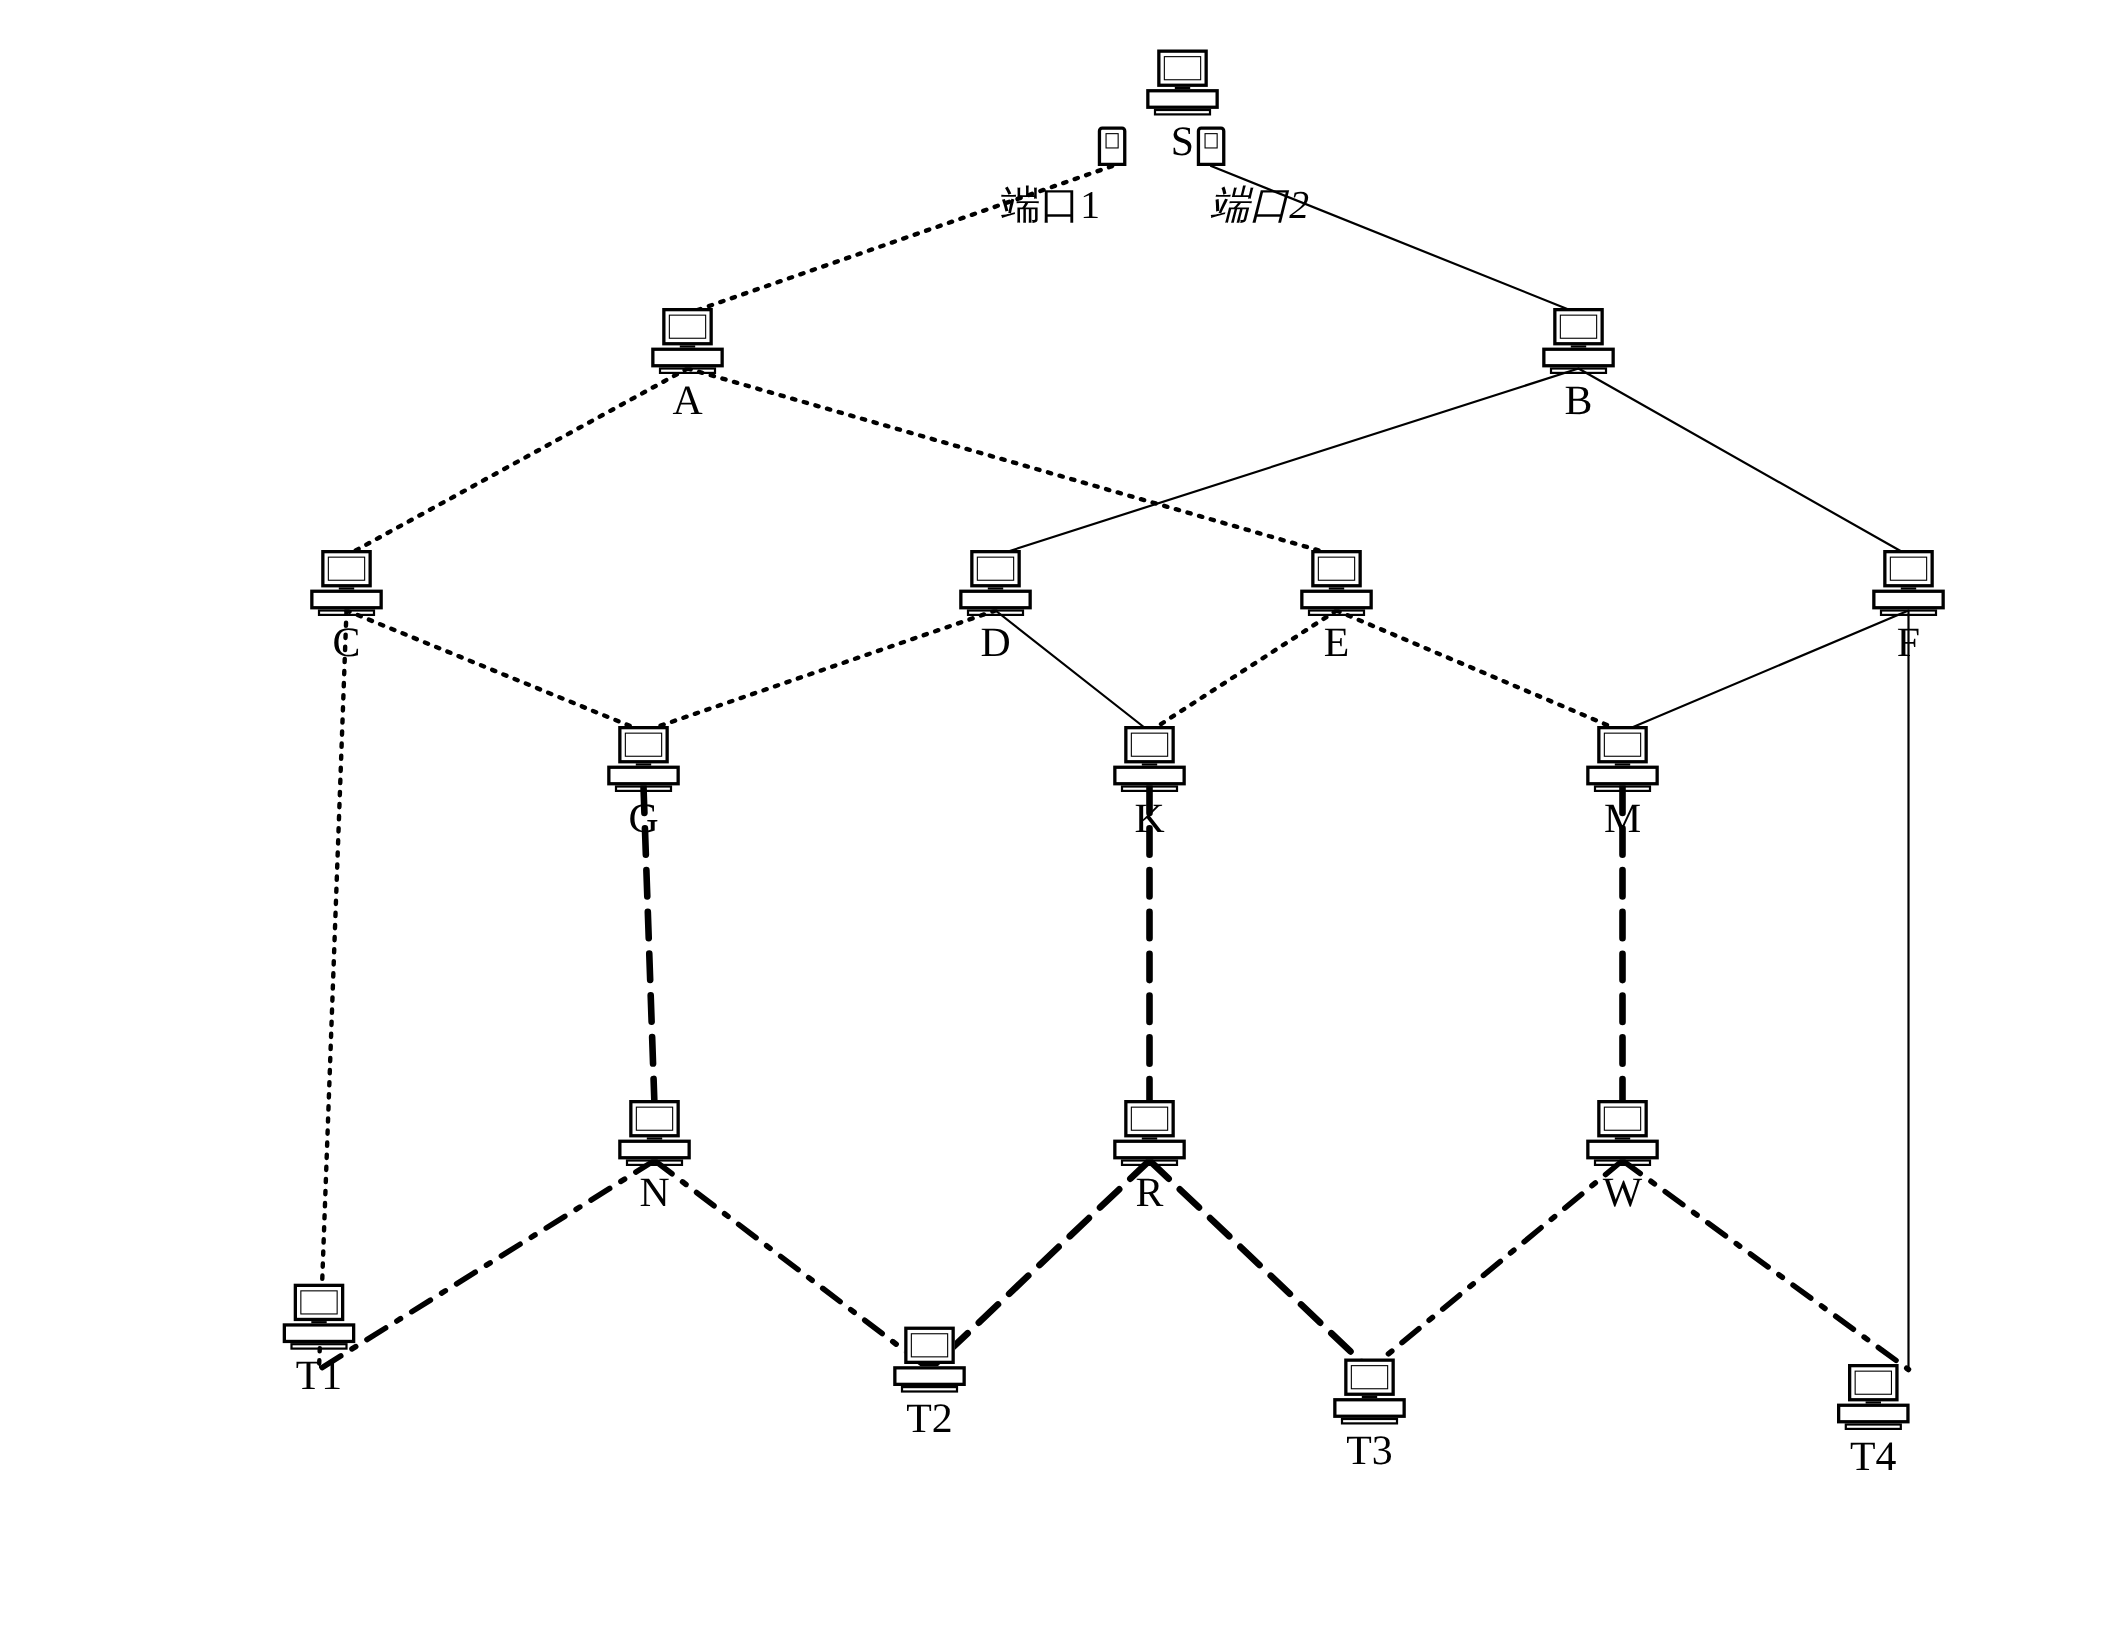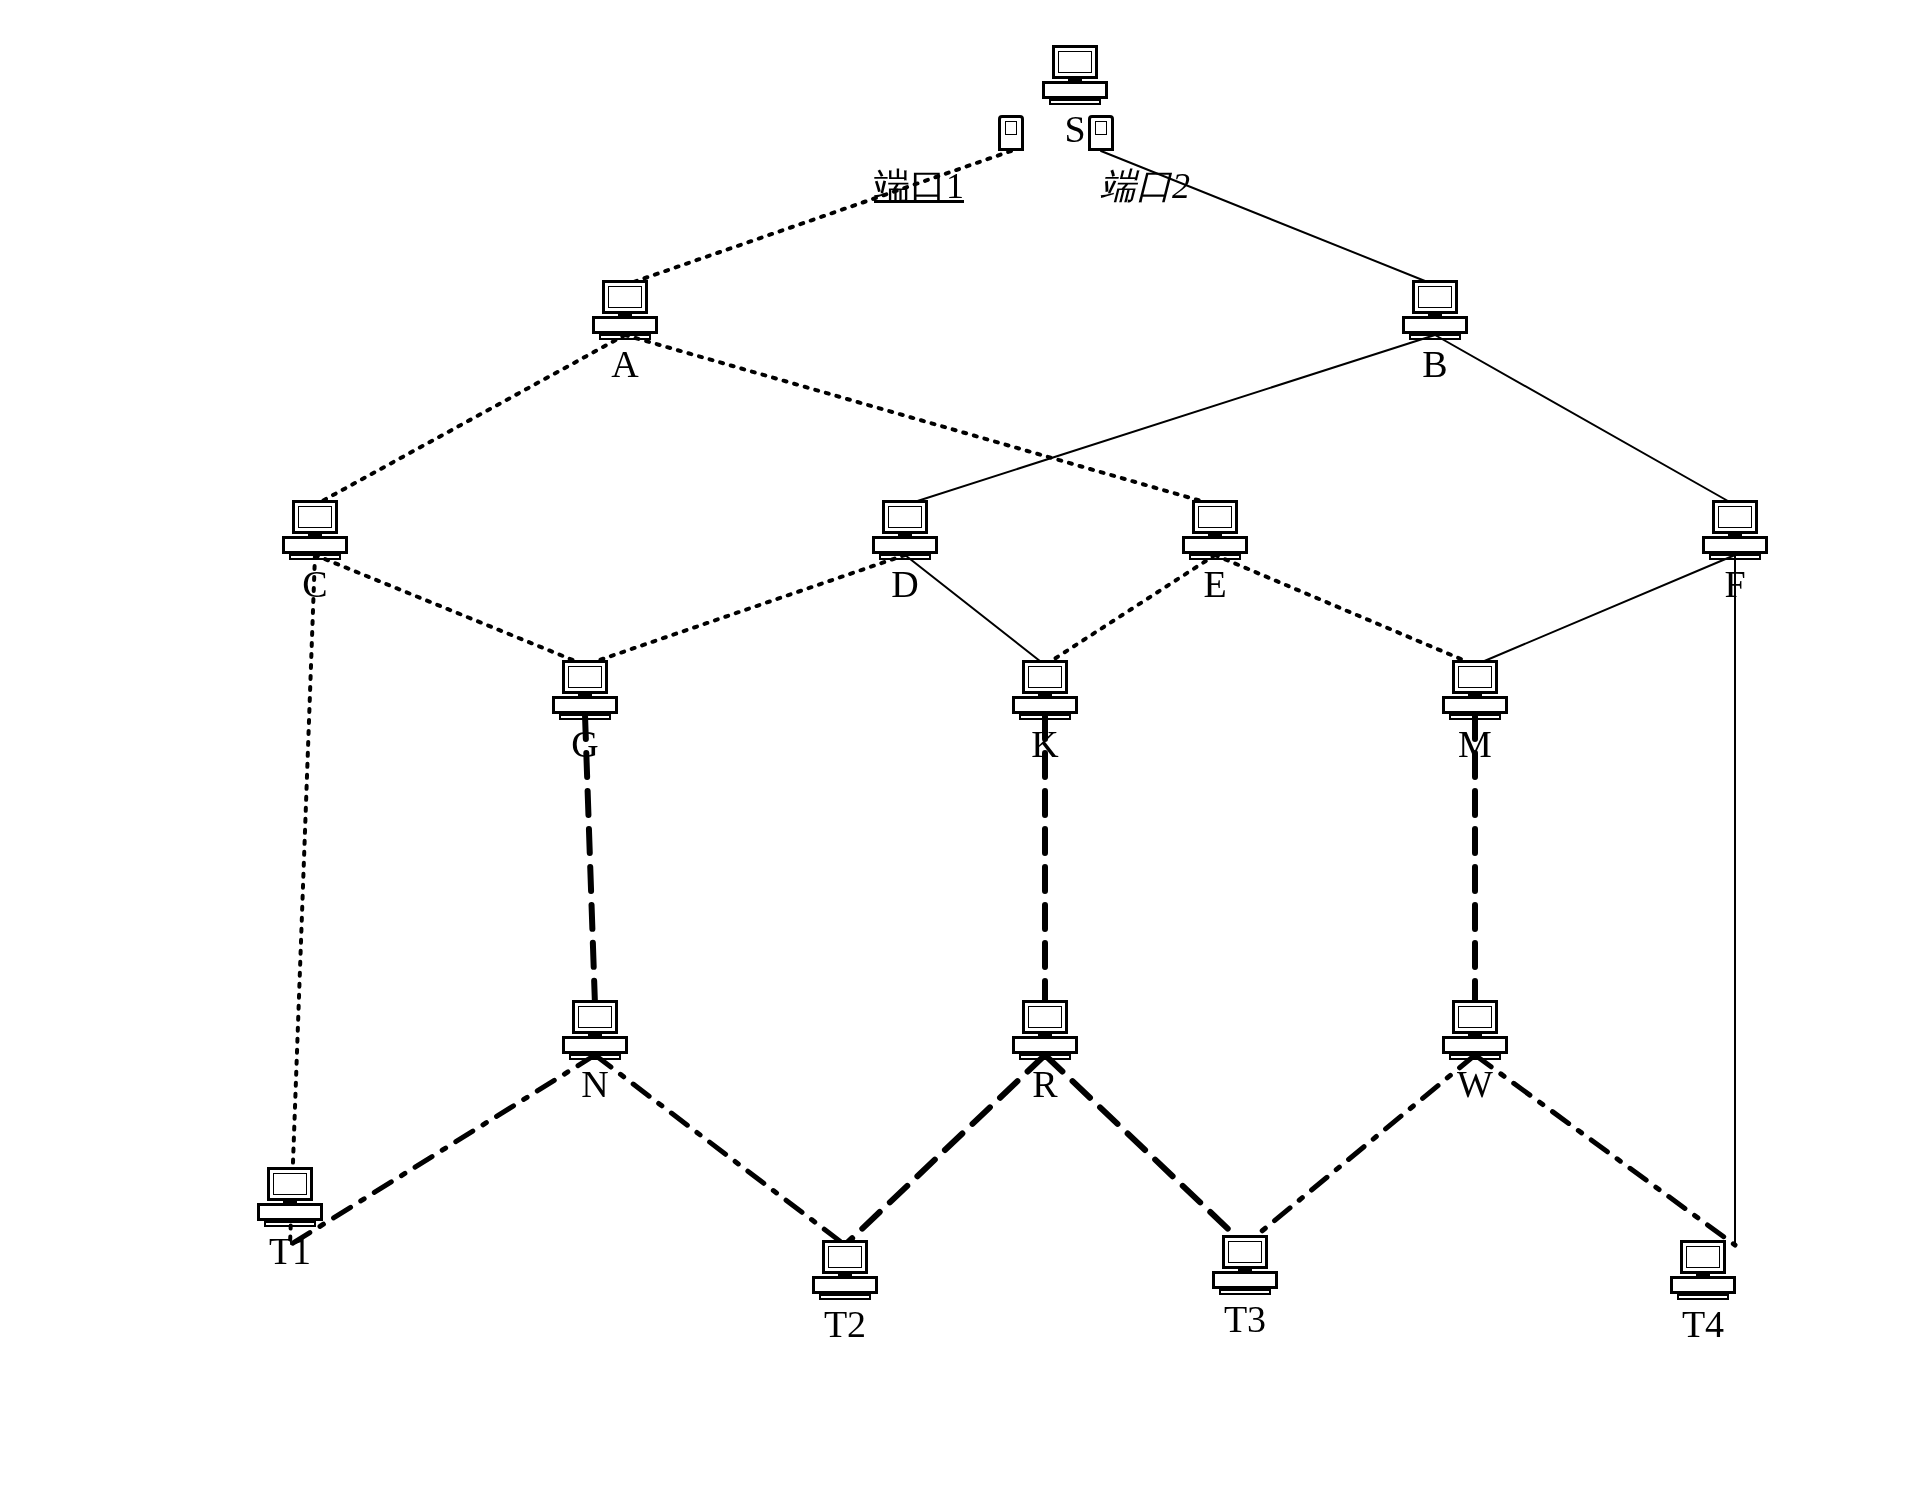--- a/index.html
+++ b/index.html
@@ -252,21 +252,21 @@
       </div>
       <div class="node" style="left: 255px; top: 1167px;">
         <div class="computer">
           <div class="monitor"></div>
           <div class="stand"></div>
           <div class="base"></div>
           <div class="kbd"></div>
         </div>
         <div class="node-label">T1</div>
       </div>
-      <div class="node" style="left: 810px; top: 1240px;">
+      <div class="node" style="left: 810px; top: 1206px;">
         <div class="computer">
           <div class="monitor"></div>
           <div class="stand"></div>
           <div class="base"></div>
           <div class="kbd"></div>
         </div>
         <div class="node-label">T2</div>
       </div>
       <div class="node" style="left: 1210px; top: 1235px;">
         <div class="computer">
@@ -280,17 +280,17 @@
       <div class="node" style="left: 1668px; top: 1240px;">
         <div class="computer">
           <div class="monitor"></div>
           <div class="stand"></div>
           <div class="base"></div>
           <div class="kbd"></div>
         </div>
         <div class="node-label">T4</div>
       </div>
       <div class="port" style="left: 998px; top: 115px;"></div>
-      <div class="port-label" style="left: 874px; top: 162px; text-decoration: underline;">端口1</div>
+      <div class="port-label" style="left: 910px; top: 162px;">端口1</div>
       <div class="port" style="left: 1088px; top: 115px;"></div>
       <div class="port-label" style="left: 1100px; top: 162px; font-style: italic;">端口2</div>
     </div>
 </div>
 
 </body></html>

